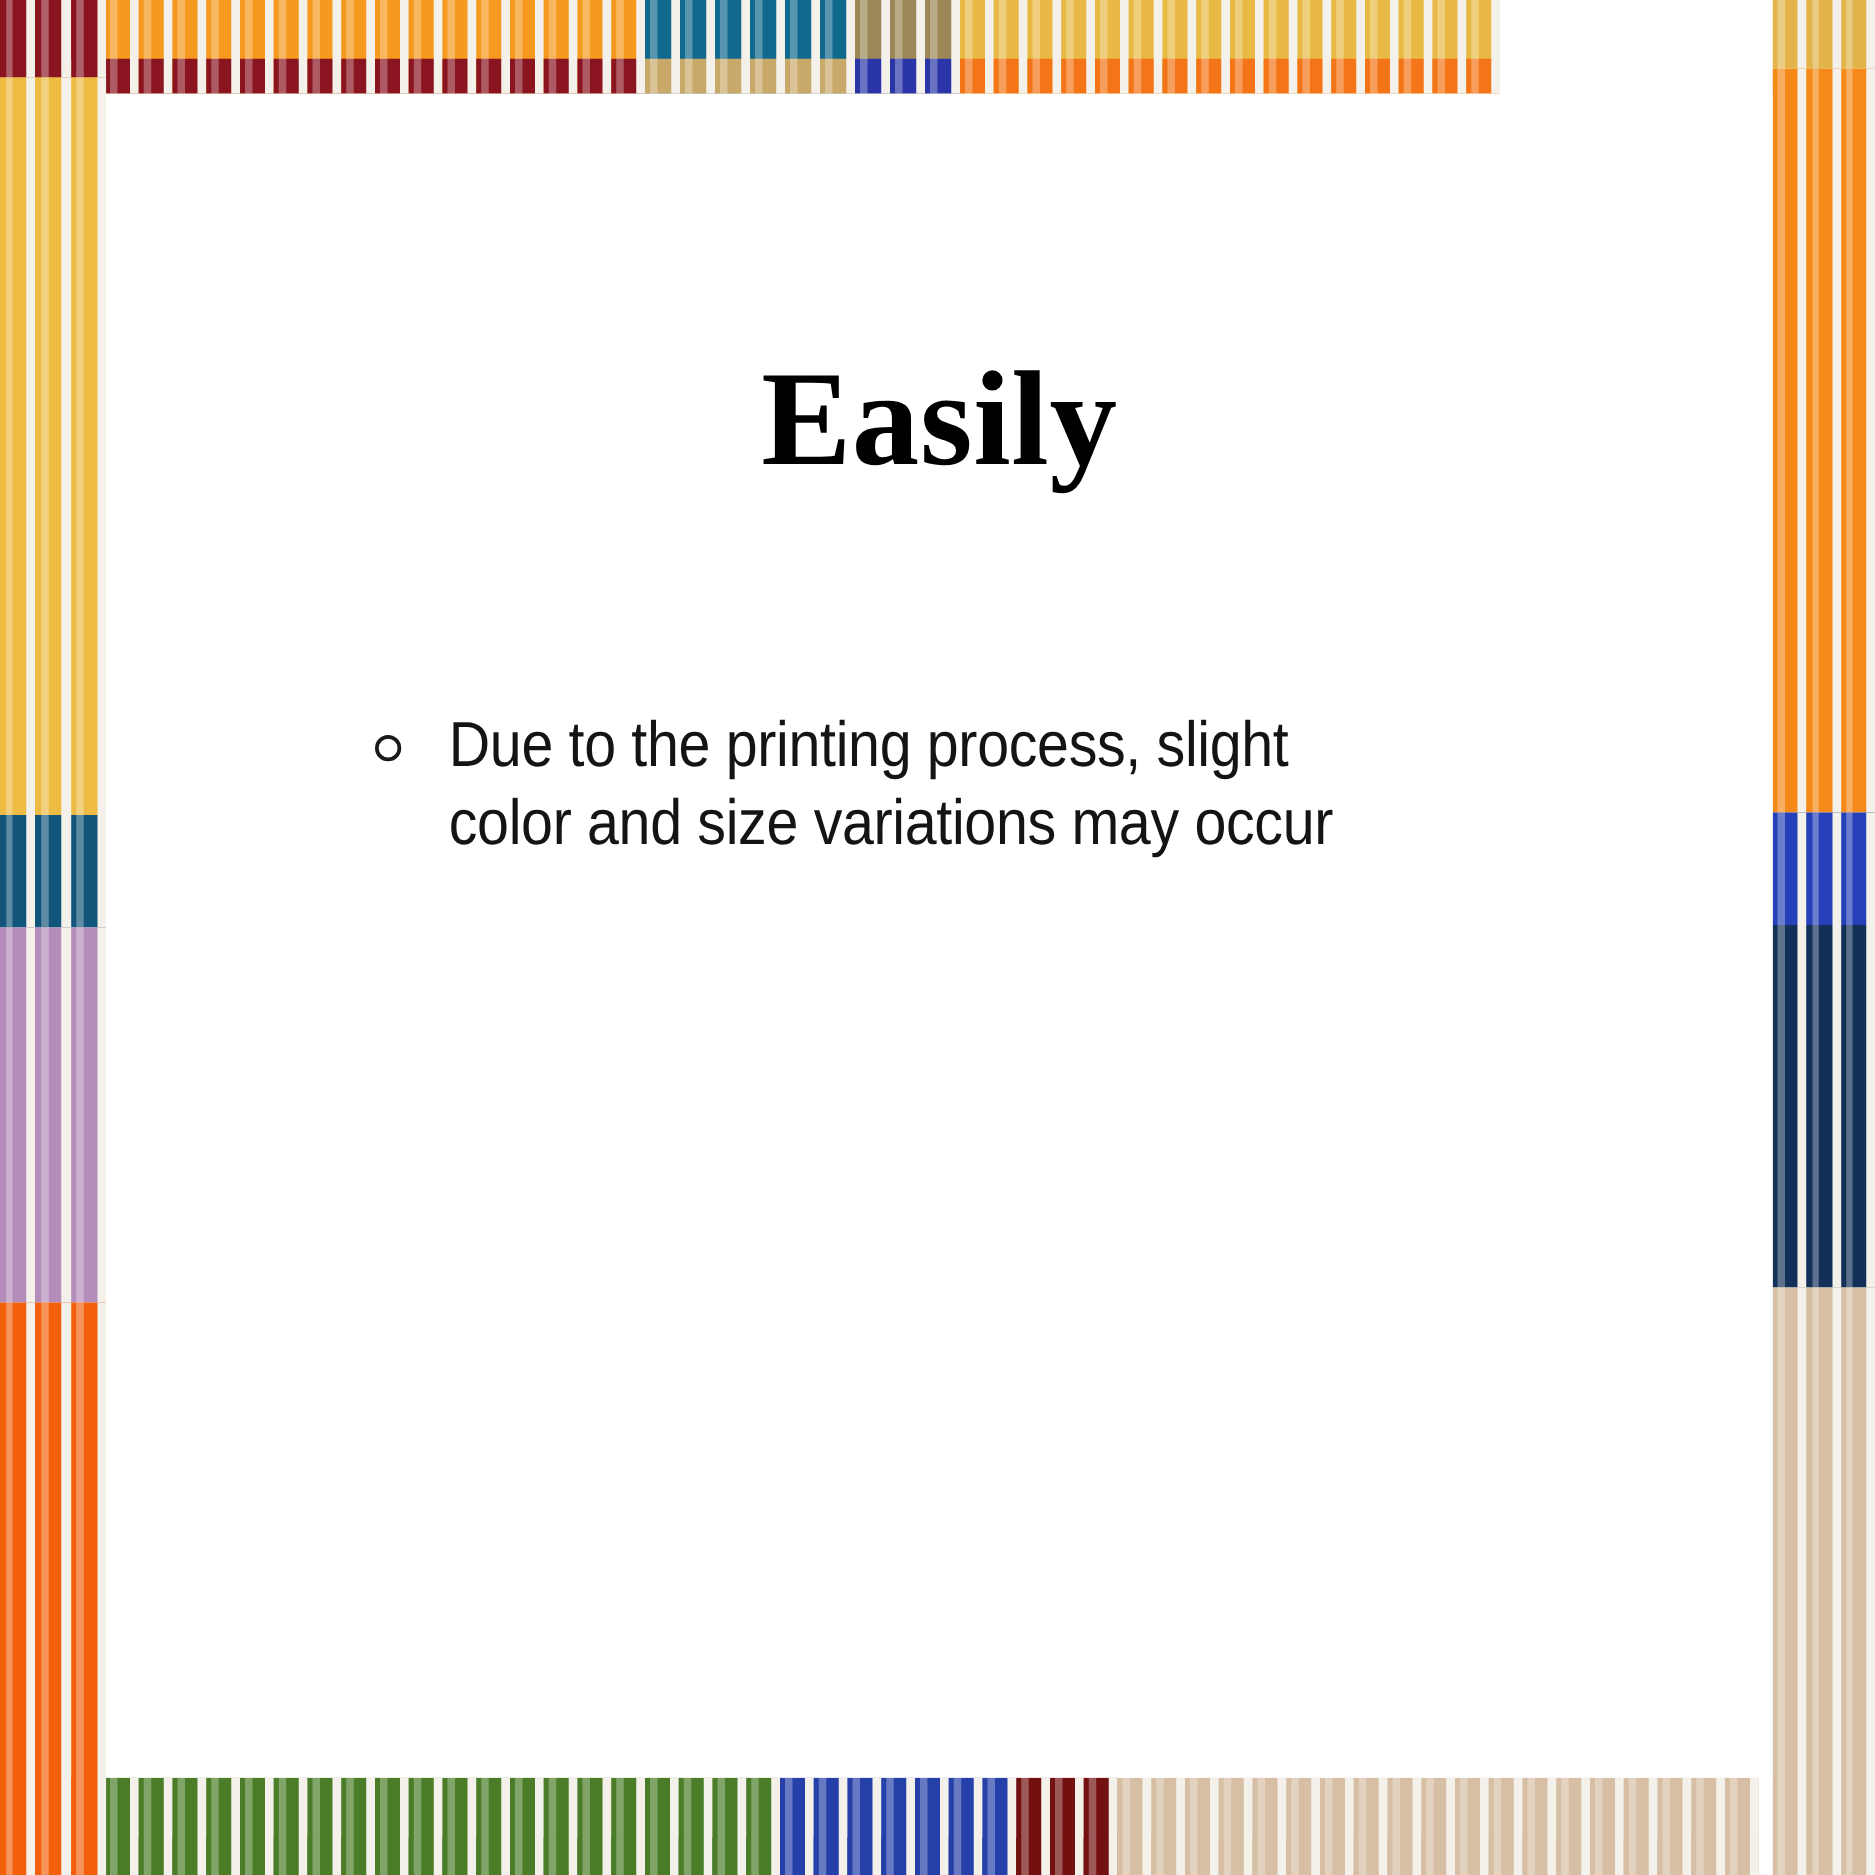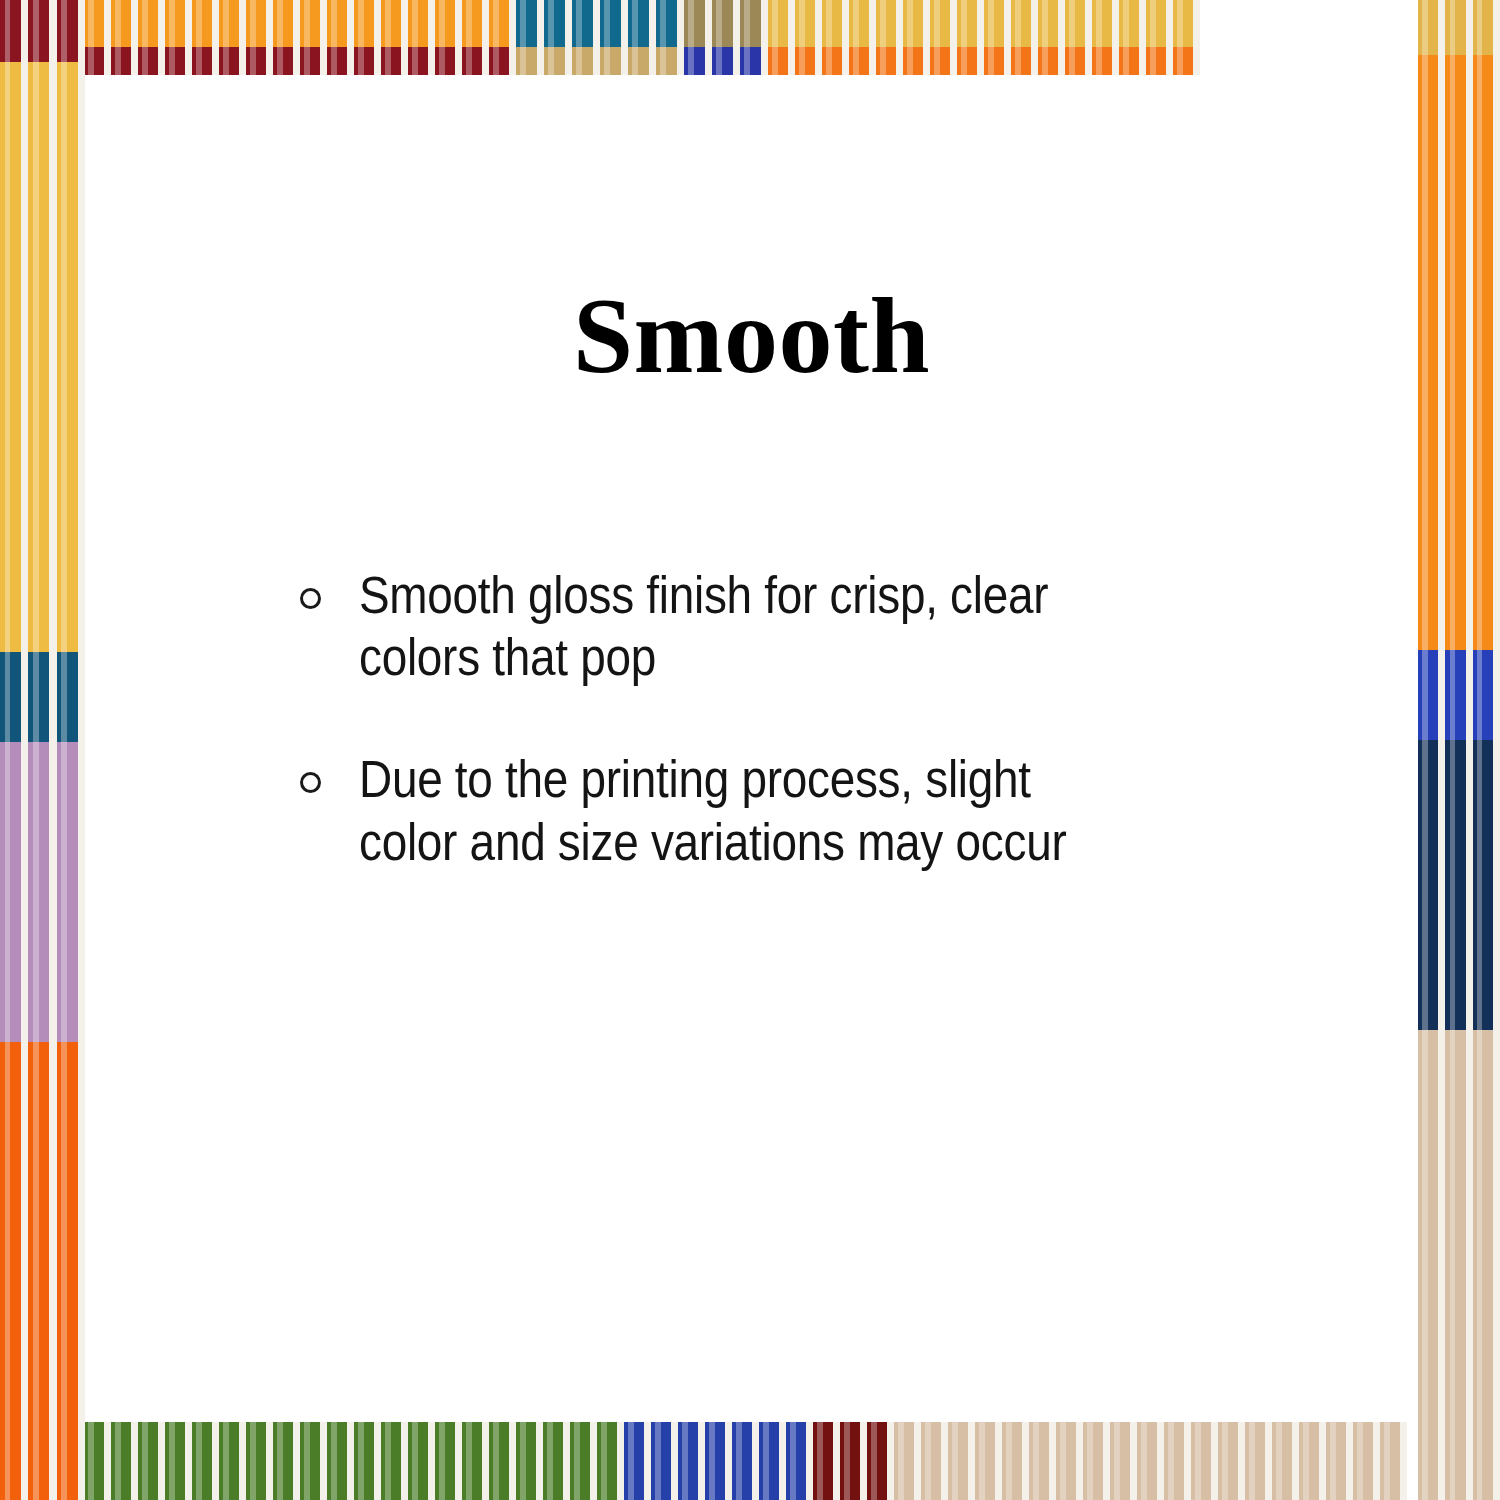--- a/index.html
+++ b/index.html
@@ -1003,29 +1003,24 @@
             <div class="shade2"></div>
             <div class="gap2"></div>
           </div>
         </div>
       </div>
   </div>
 
   <div class="card">
 
     <div class="title-block">
-      <div class="title-line">Smooth</div>
+      <div class="title-line">Easily</div>
     </div>
 
     <ul class="features" id="feature-list">
-        <li class="feature">
-          <span class="bullet-marker"></span>
-          <span class="feature-text">Smooth gloss finish for crisp, clear
-colors that pop</span>
-        </li>
         <li class="feature">
           <span class="bullet-marker"></span>
           <span class="feature-text">Due to the printing process, slight
 color and size variations may occur</span>
         </li>
       </ul>
 
   </div>
 </div>
 

